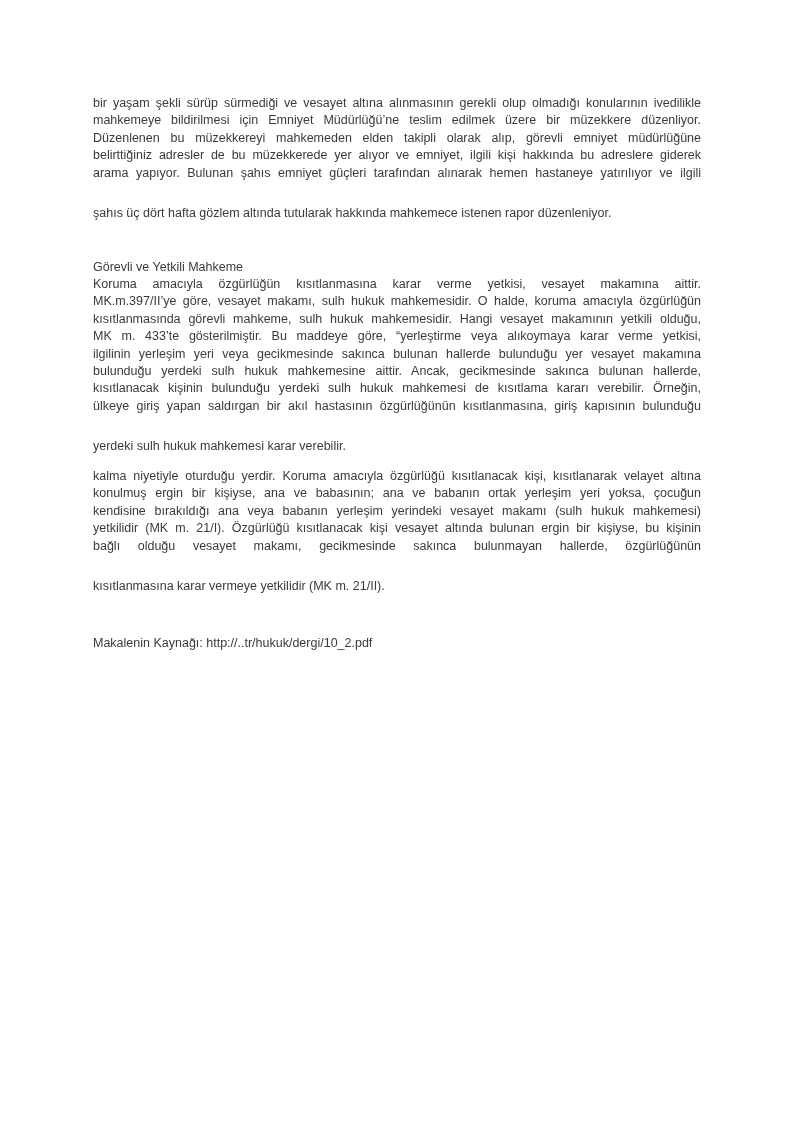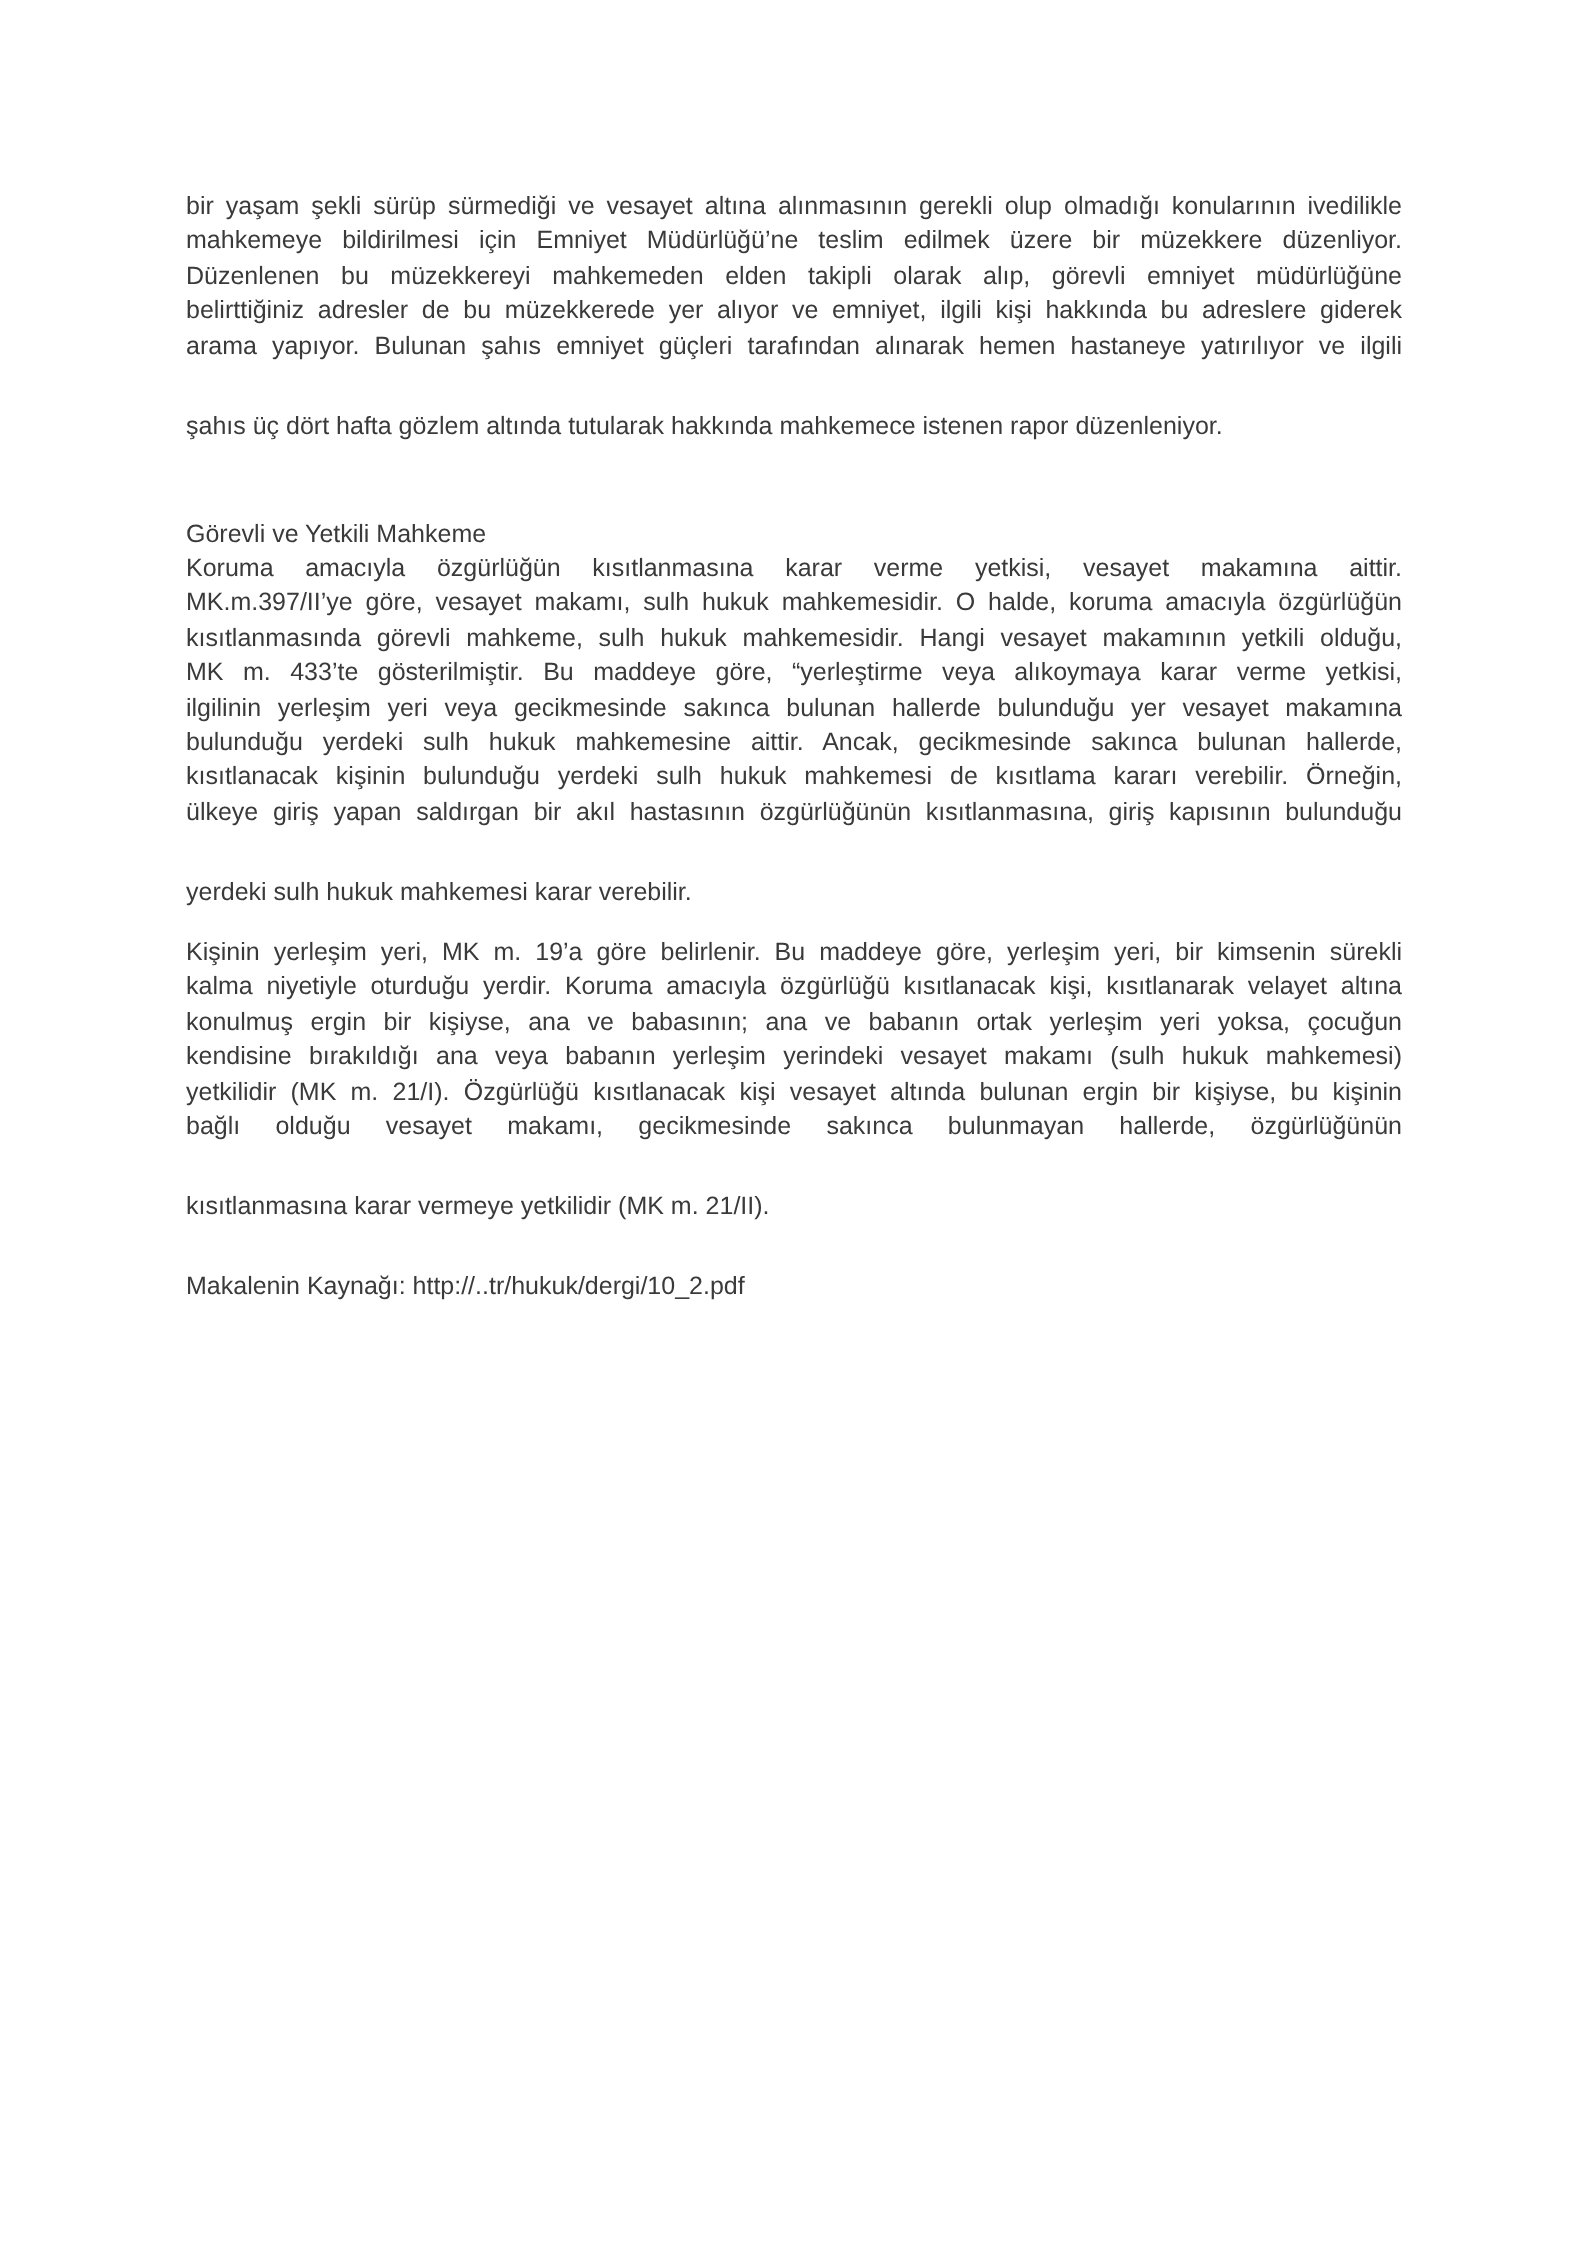--- a/index.html
+++ b/index.html
@@ -55,21 +55,20 @@
     <div class="tline j">kısıtlanmasında görevli mahkeme, sulh hukuk mahkemesidir. Hangi vesayet makamının yetkili olduğu,</div>
     <div class="tline j">MK m. 433’te gösterilmiştir. Bu maddeye göre, “yerleştirme veya alıkoymaya karar verme yetkisi,</div>
     <div class="tline j">ilgilinin yerleşim yeri veya gecikmesinde sakınca bulunan hallerde bulunduğu yer vesayet makamına</div>
     <div class="tline j">bulunduğu yerdeki sulh hukuk mahkemesine aittir. Ancak, gecikmesinde sakınca bulunan hallerde,</div>
     <div class="tline j">kısıtlanacak kişinin bulunduğu yerdeki sulh hukuk mahkemesi de kısıtlama kararı verebilir. Örneğin,</div>
     <div class="tline j">ülkeye giriş yapan saldırgan bir akıl hastasının özgürlüğünün kısıtlanmasına, giriş kapısının bulunduğu</div>
     <div class="tline left">yerdeki sulh hukuk mahkemesi karar verebilir.</div>
   </div>
 
   <div class="block" style="top: 468px;">
-    <div class="tline j">Kişinin yerleşim yeri, MK m. 19’a göre belirlenir. Bu maddeye göre, yerleşim yeri, bir kimsenin sürekli</div>
     <div class="tline j">kalma niyetiyle oturduğu yerdir. Koruma amacıyla özgürlüğü kısıtlanacak kişi, kısıtlanarak velayet altına</div>
     <div class="tline j">konulmuş ergin bir kişiyse, ana ve babasının; ana ve babanın ortak yerleşim yeri yoksa, çocuğun</div>
     <div class="tline j">kendisine bırakıldığı ana veya babanın yerleşim yerindeki vesayet makamı (sulh hukuk mahkemesi)</div>
     <div class="tline j">yetkilidir (MK m. 21/I). Özgürlüğü kısıtlanacak kişi vesayet altında bulunan ergin bir kişiyse, bu kişinin</div>
     <div class="tline j">bağlı olduğu vesayet makamı, gecikmesinde sakınca bulunmayan hallerde, özgürlüğünün</div>
     <div class="tline left">kısıtlanmasına karar vermeye yetkilidir (MK m. 21/II).</div>
   </div>
 
   <div class="block" style="top: 612px;">
     <div class="tline left">Makalenin Kaynağı: http://..tr/hukuk/dergi/10_2.pdf</div>

